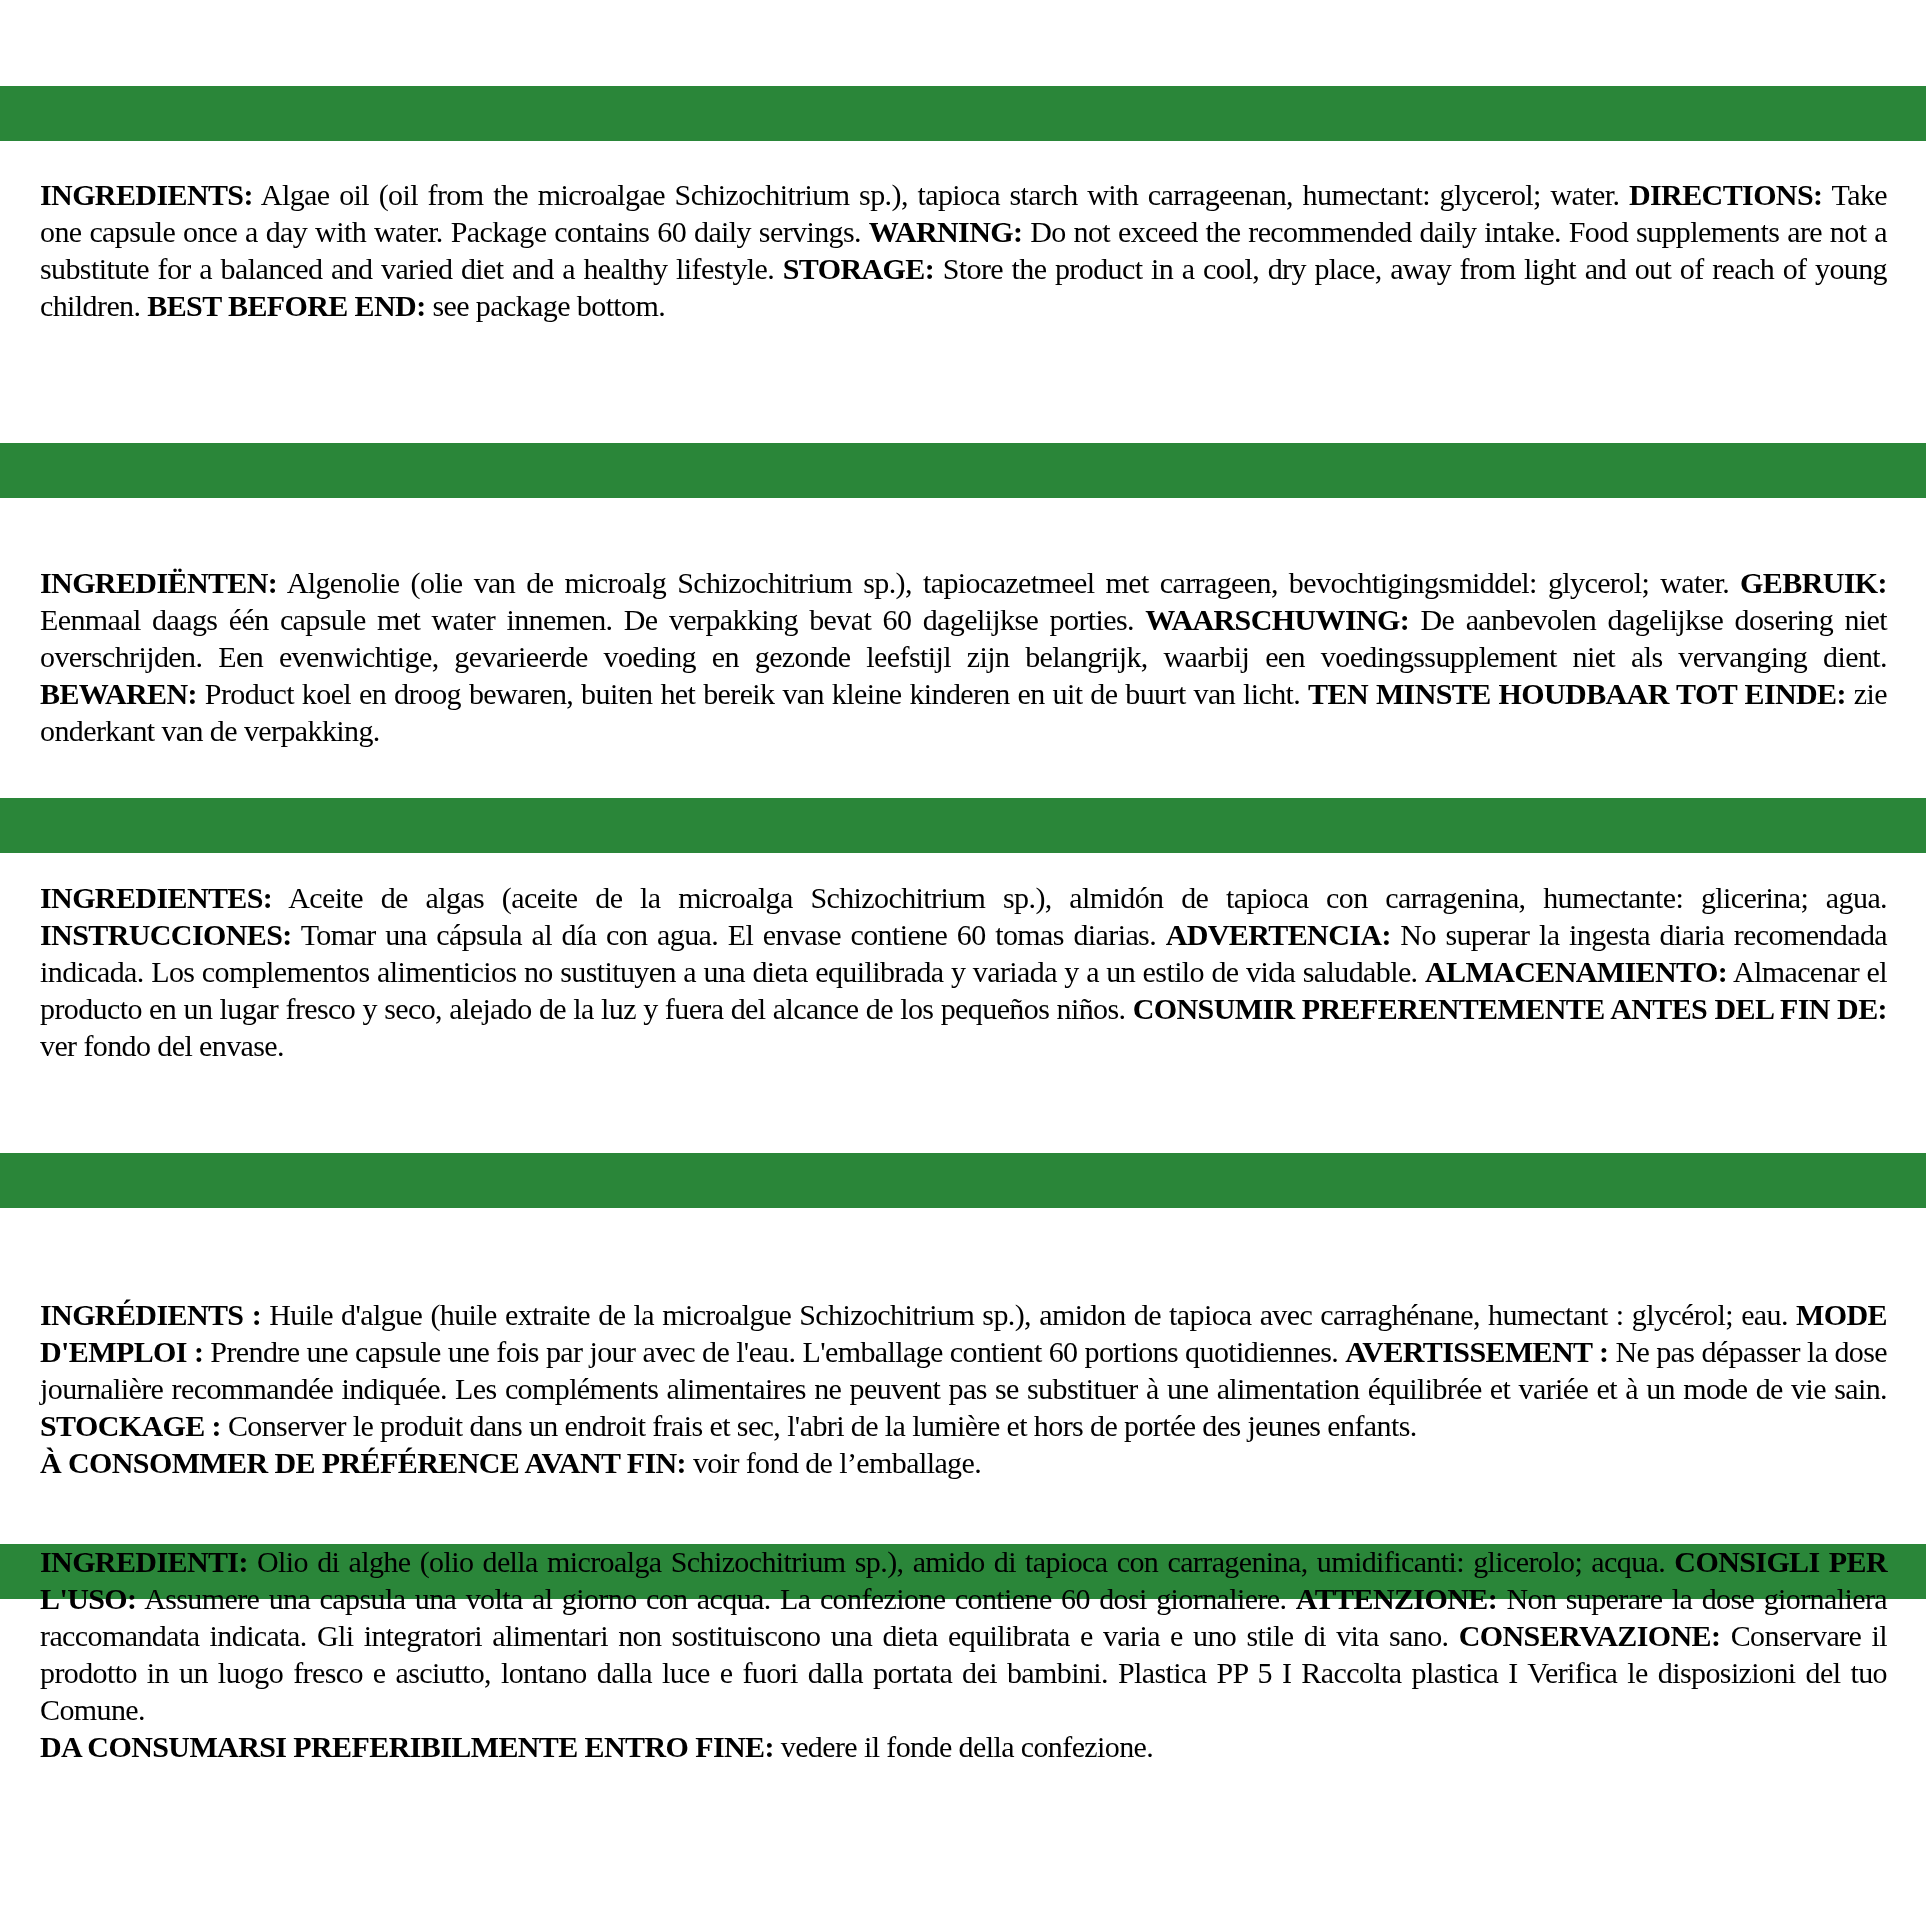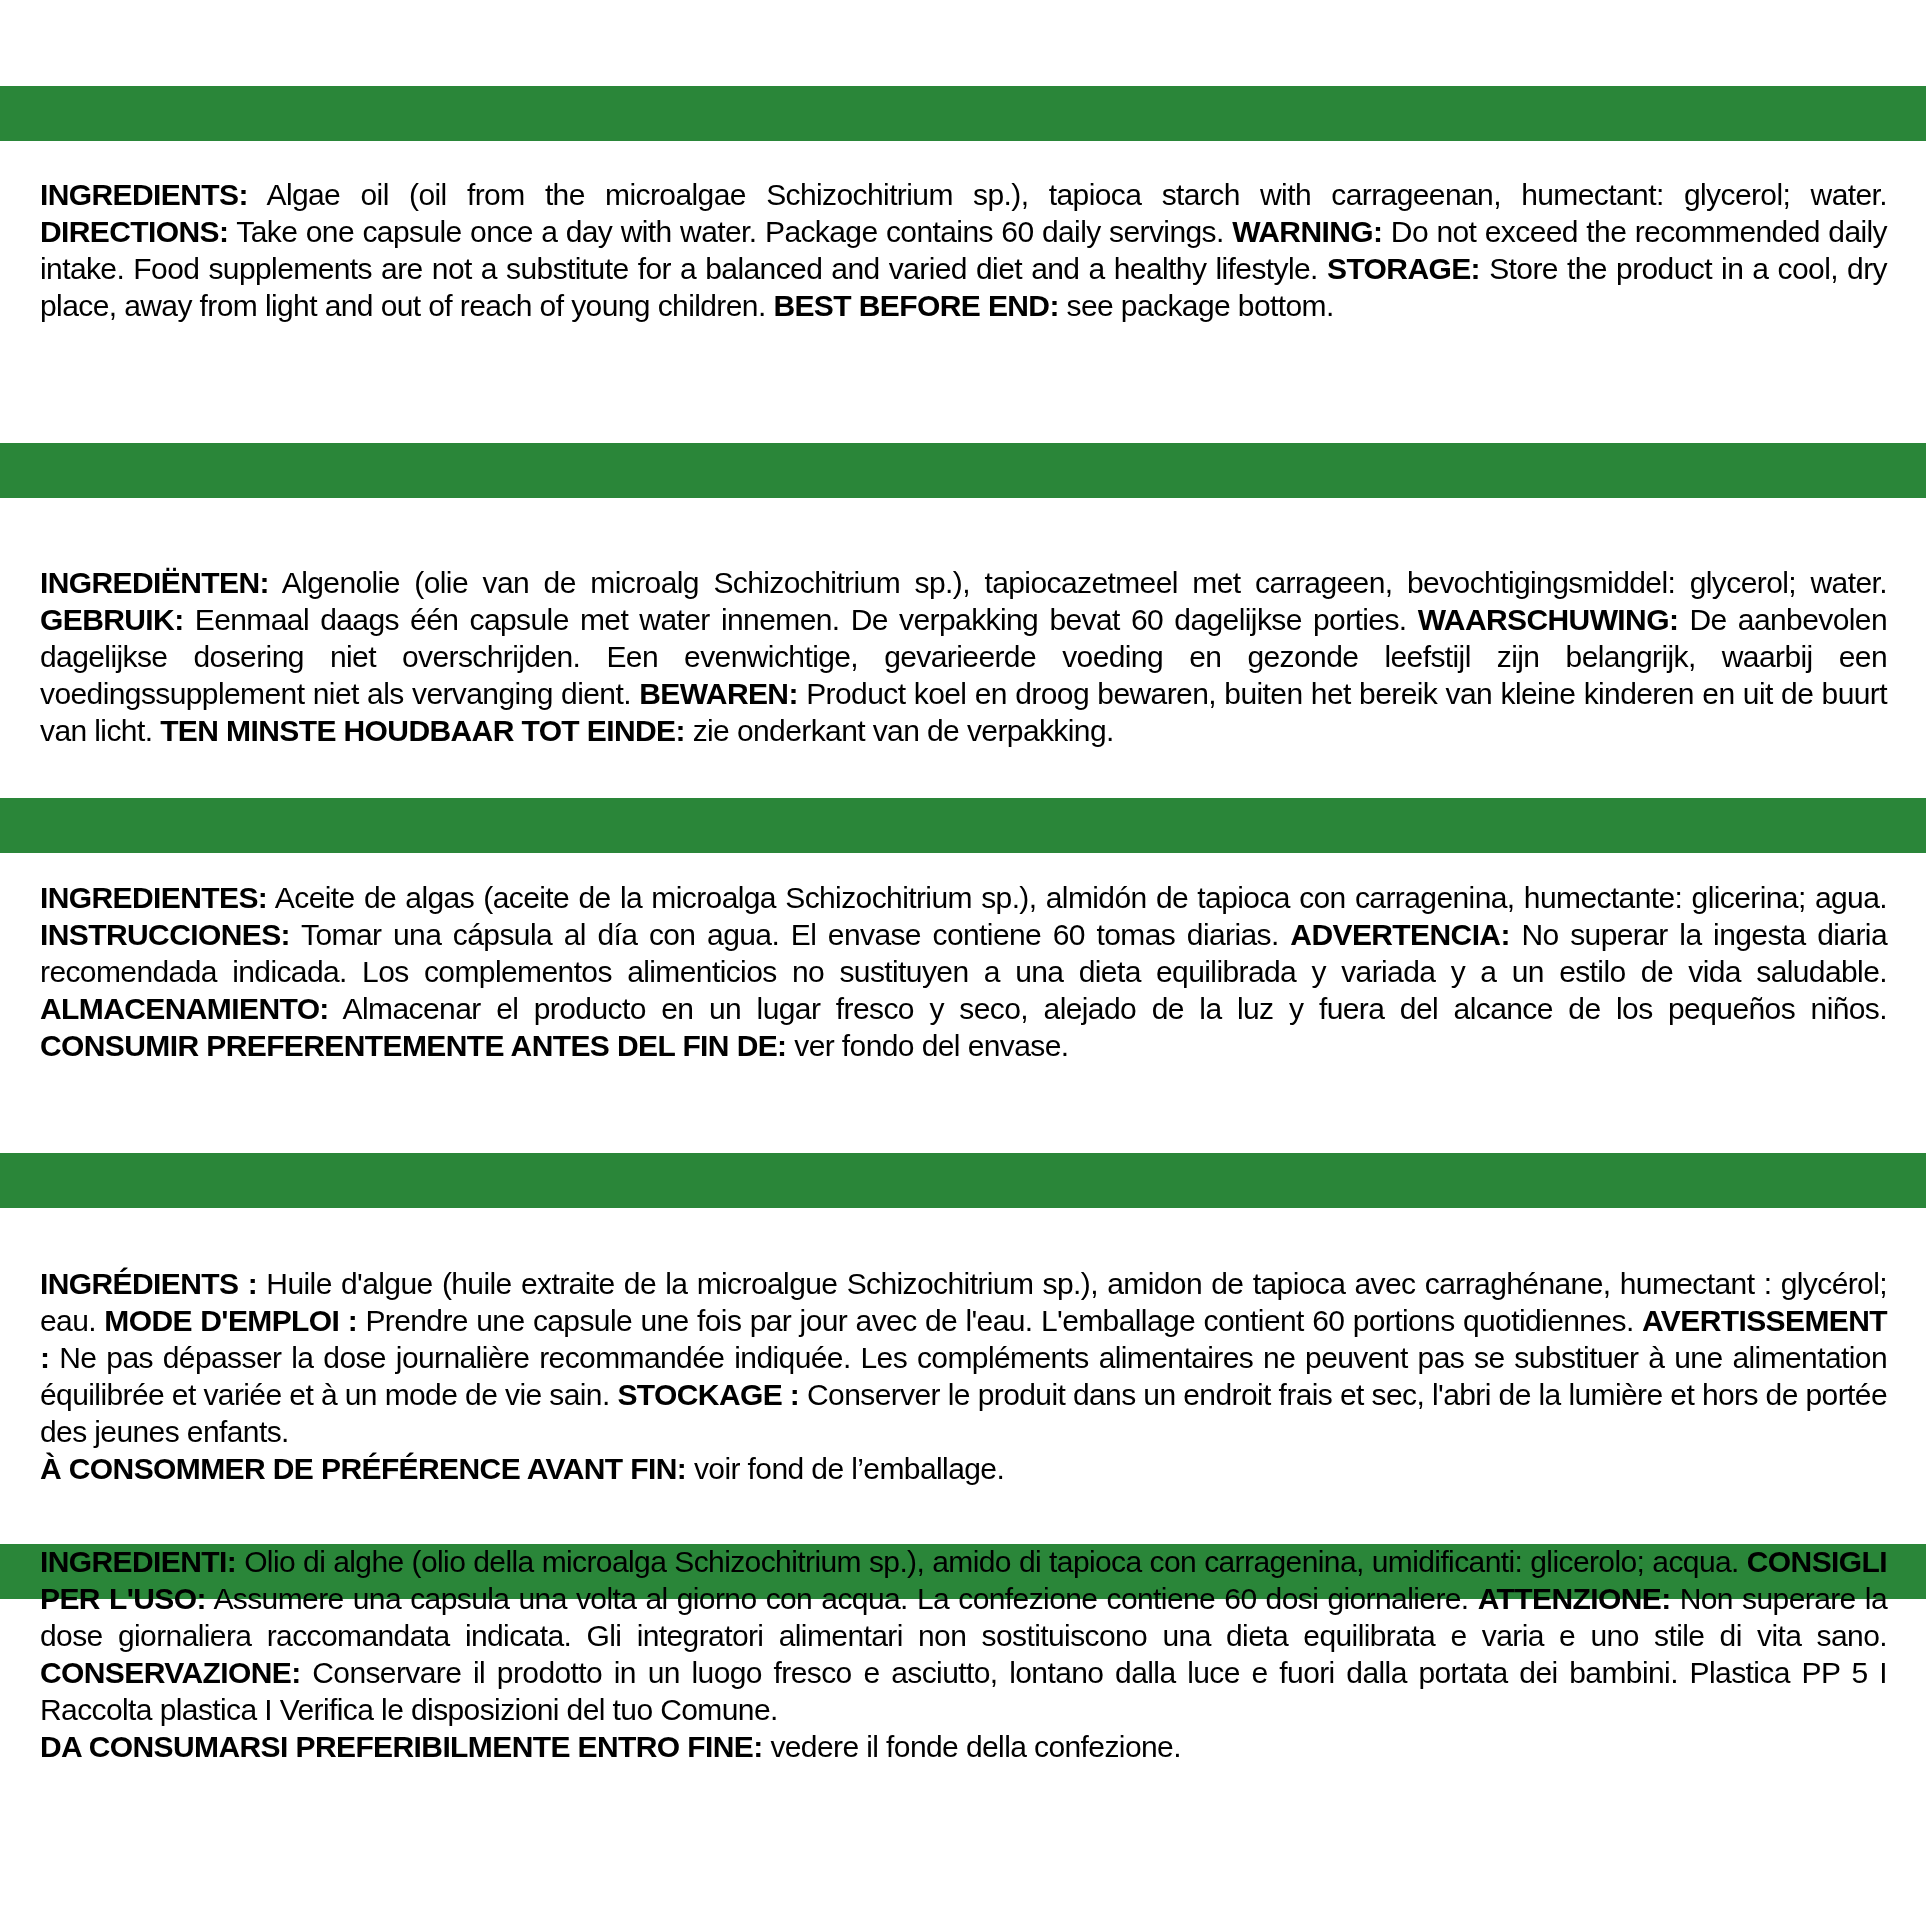--- a/index.html
+++ b/index.html
@@ -6,21 +6,21 @@
     margin: 0;
     padding: 0;
     background: #ffffff;
   }
   .label {
     position: relative;
     width: 1926px;
     height: 1926px;
     background: #ffffff;
     overflow: hidden;
-    font-family: Liberation Sans, sans-serif;
+    font-family: Liberation Serif, serif;
     color: #000000;
   }
   .bar {
     position: absolute;
     left: 0;
     width: 1926px;
     height: 55px;
     background: #2a8639;
   }
   .bar1 { top: 86px; }
@@ -39,21 +39,21 @@
     text-align: justify;
     font-weight: 400;
     color: #000000;
   }
   .txt b {
     font-weight: 700;
   }
   .txt-en { top: 176px; }
   .txt-nl { top: 564px; }
   .txt-es { top: 879px; }
-  .txt-fr { top: 1265px; }
+  .txt-fr { top: 1296px; }
   .txt-it { top: 1543px; }
 </style>
 </head>
 <body>
 
 <div class="label">
 
   <div class="bar bar1" style="background: rgb(42, 134, 57);"></div>
   <p class="txt txt-en" lang="en"><b>INGREDIENTS:</b> Algae oil (oil from the microalgae Schizochitrium sp.), tapioca starch with carrageenan, humectant: glycerol; water. <b>DIRECTIONS:</b> Take one capsule once a day with water. Package contains 60 daily servings. <b>WARNING:</b> Do not exceed the recommended daily intake. Food supplements are not a substitute for a balanced and varied diet and a healthy lifestyle. <b>STORAGE:</b> Store the product in a cool, dry place, away from light and out of reach of young children. <b>BEST BEFORE END:</b> see package bottom.</p>
 

